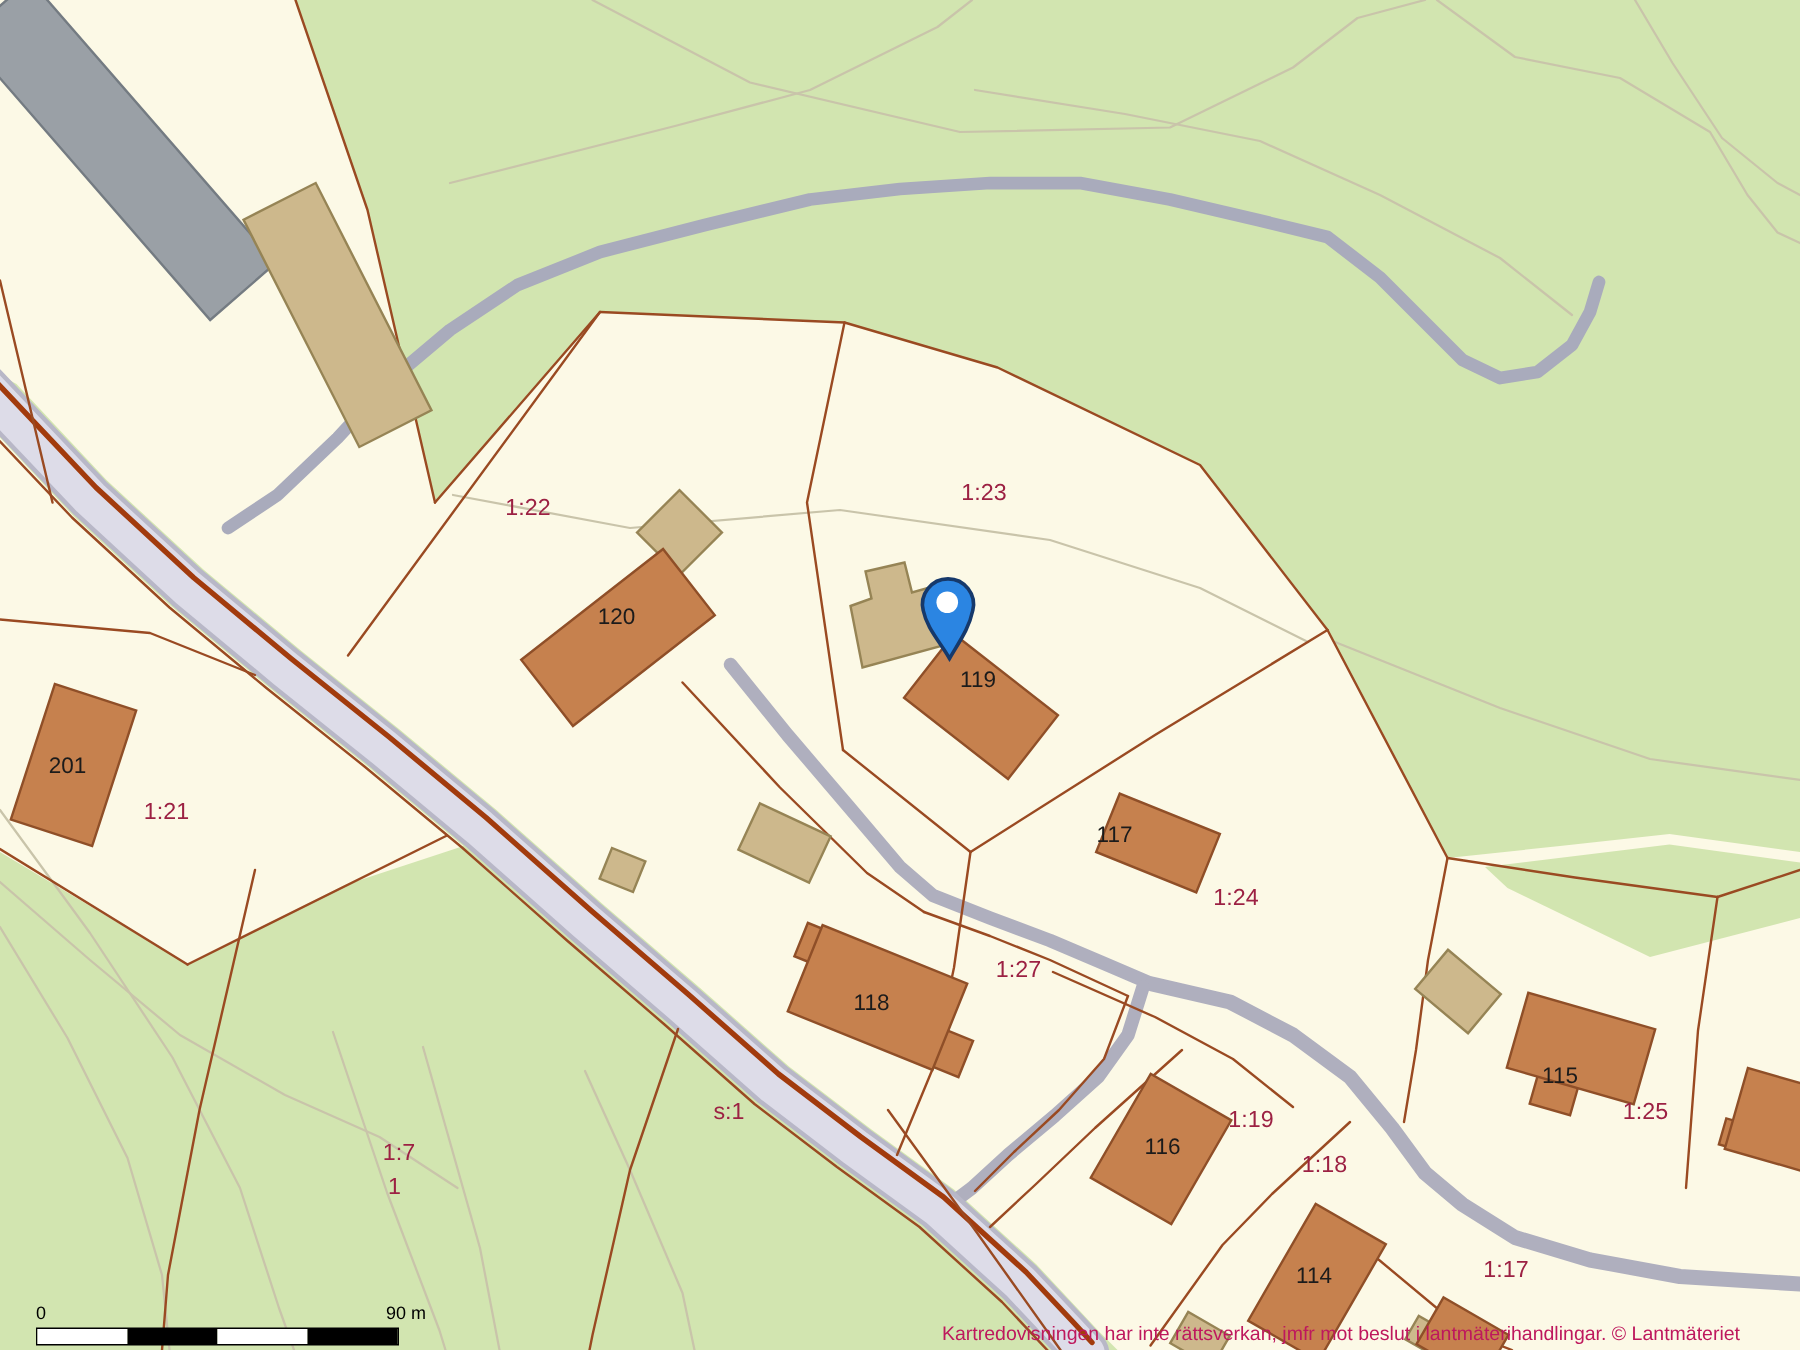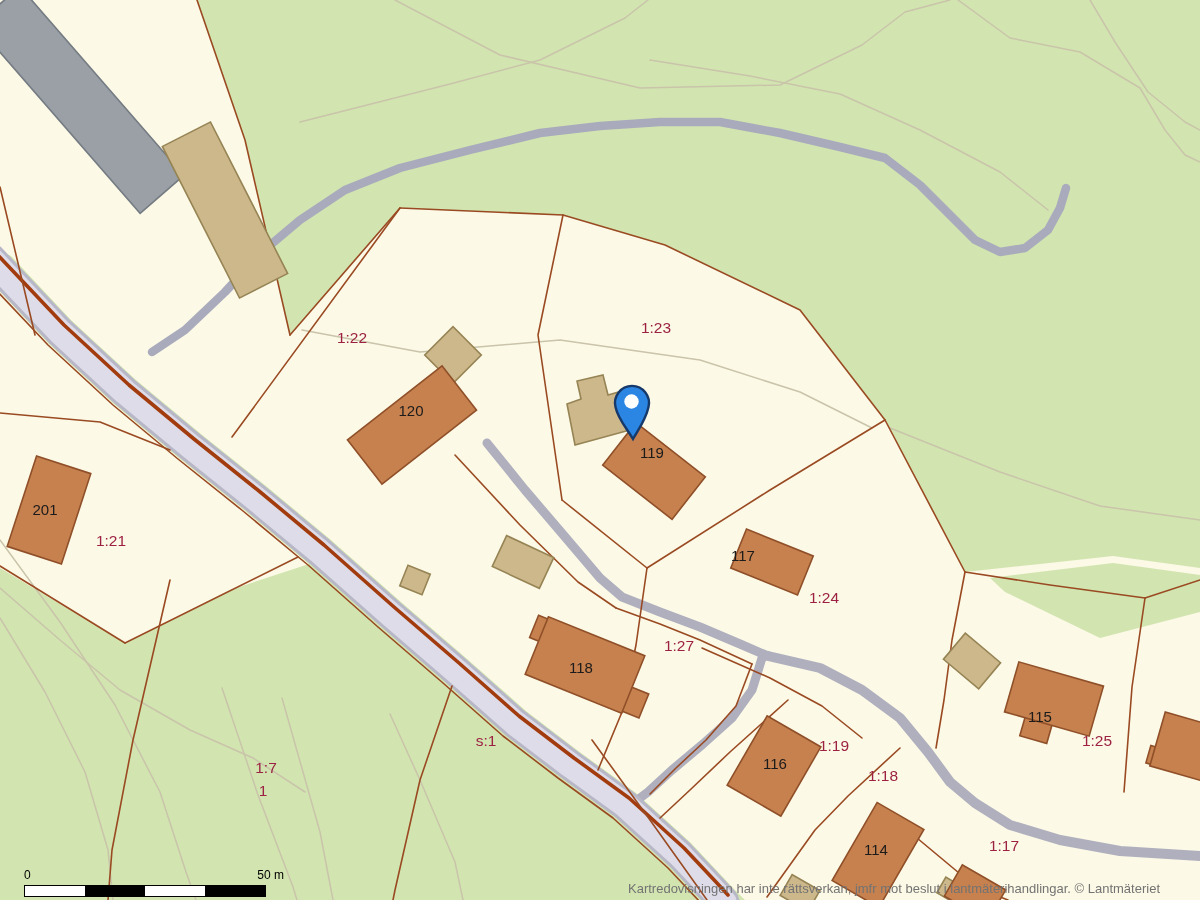--- a/index.html
+++ b/index.html
@@ -11,21 +11,21 @@
   .lbl-building{font-size:15px;}
   .scalebar{position:absolute;left:24px;top:868px;width:242px;height:30px;
     font:12px "Liberation Sans",sans-serif;color:#000;}
   .sb-bar{position:absolute;left:0;top:17px;width:240px;height:10px;
     border:1px solid #000;display:flex;}
   .sb-bar i{flex:1;display:block;}
   .sb-bar i.w{background:#fff;} .sb-bar i.b{background:#000;}
   .sb-zero{position:absolute;left:0;top:0;}
   .sb-max{position:absolute;right:-18px;top:0;}
   .attribution{position:absolute;left:628px;top:881px;font:13px "Liberation Sans",sans-serif;
-    color:#737373;white-space:nowrap;}
+    color:#be185d;white-space:nowrap;}
 </style>
 </head>
 <body>
 
 <div class="map-frame">
   <svg width="1200" height="900" viewBox="0 0 1200 900" xmlns="http://www.w3.org/2000/svg">
       <polygon points="0,0 1200,0 1200,900 0,900" fill="#d2e5b0" stroke="none"></polygon>
       <polygon points="0,250 0,0 197,0 245,140 290,335 400,208 563,215 665,245 800,310 885,420 965,572 1040,564 1113,556 1200,568 1200,900 745,900 733,888 691,843 636,793 581,753 526,711 466,658 401,602 331,540 266,486 201,434 136,380 71,320 11,256" fill="#fcf9e6" stroke="none"></polygon>
       <polygon points="-11,280 49,344 114,404 179,458 244,510 309,564 230,590 125,643 0,568" fill="#fcf9e6" stroke="none"></polygon>
       <polygon points="990,578 1113,563 1200,575 1200,612 1100,638 1005,592" fill="#d2e5b0" stroke="none"></polygon>
@@ -119,21 +119,21 @@
       <text x="834" y="751" text-anchor="middle" class="map-label lbl-parcel" fill="#9c2143">1:19</text>
       <text x="883" y="781" text-anchor="middle" class="map-label lbl-parcel" fill="#9c2143">1:18</text>
       <text x="1097" y="746" text-anchor="middle" class="map-label lbl-parcel" fill="#9c2143">1:25</text>
       <text x="1004" y="851" text-anchor="middle" class="map-label lbl-parcel" fill="#9c2143">1:17</text>
       <path d="M633 439 C626 427 618 419 615.5 407 A17 17 0 1 1 648.5 407 C646 419 640 427 633 439 Z" fill="#2b85e2" stroke="#16396b" stroke-width="2.4"></path>
       <circle cx="631.5" cy="401.5" r="7.2" fill="#ffffff"></circle>
     </svg>
 
   <div class="scalebar">
     <span class="sb-zero">0</span>
-    <span class="sb-max">50 m</span>
+    <span class="sb-max">90 m</span>
     <div class="sb-bar">
       <i class="w"></i>
         <i class="b"></i>
         <i class="w"></i>
         <i class="b"></i>
     </div>
   </div>
 
   <div class="attribution">Kartredovisningen har inte rättsverkan, jmfr mot beslut i lantmäterihandlingar. © Lantmäteriet</div>
 </div>

